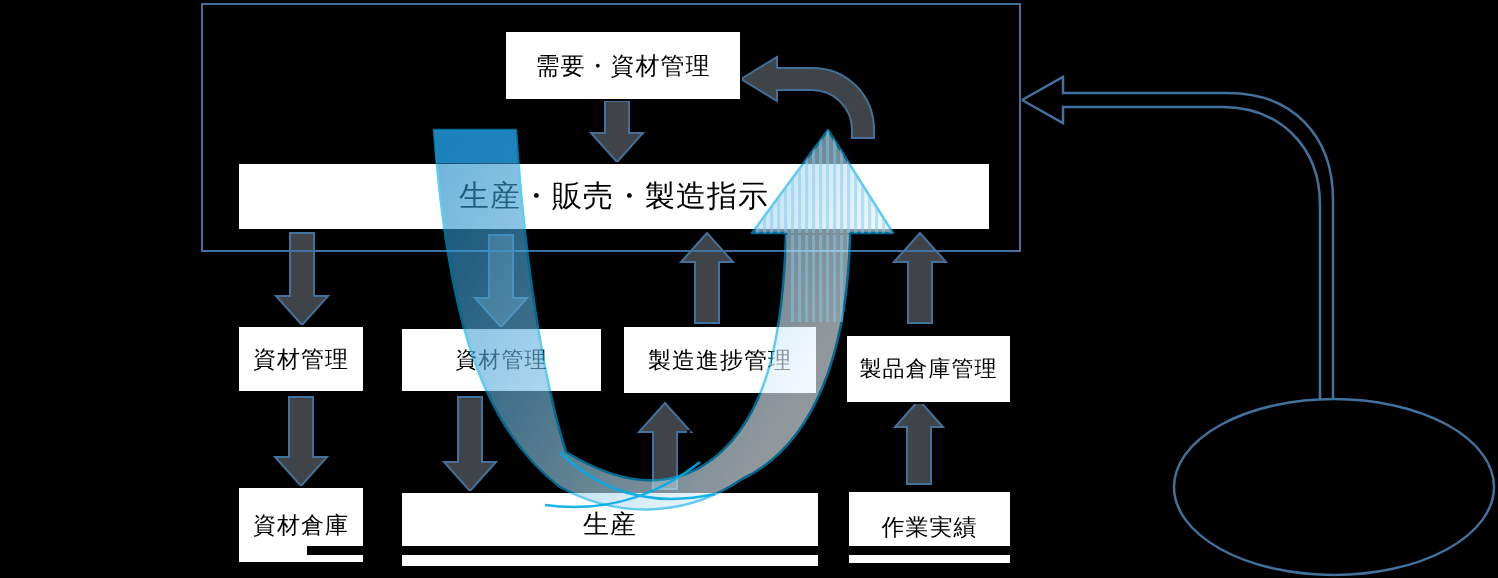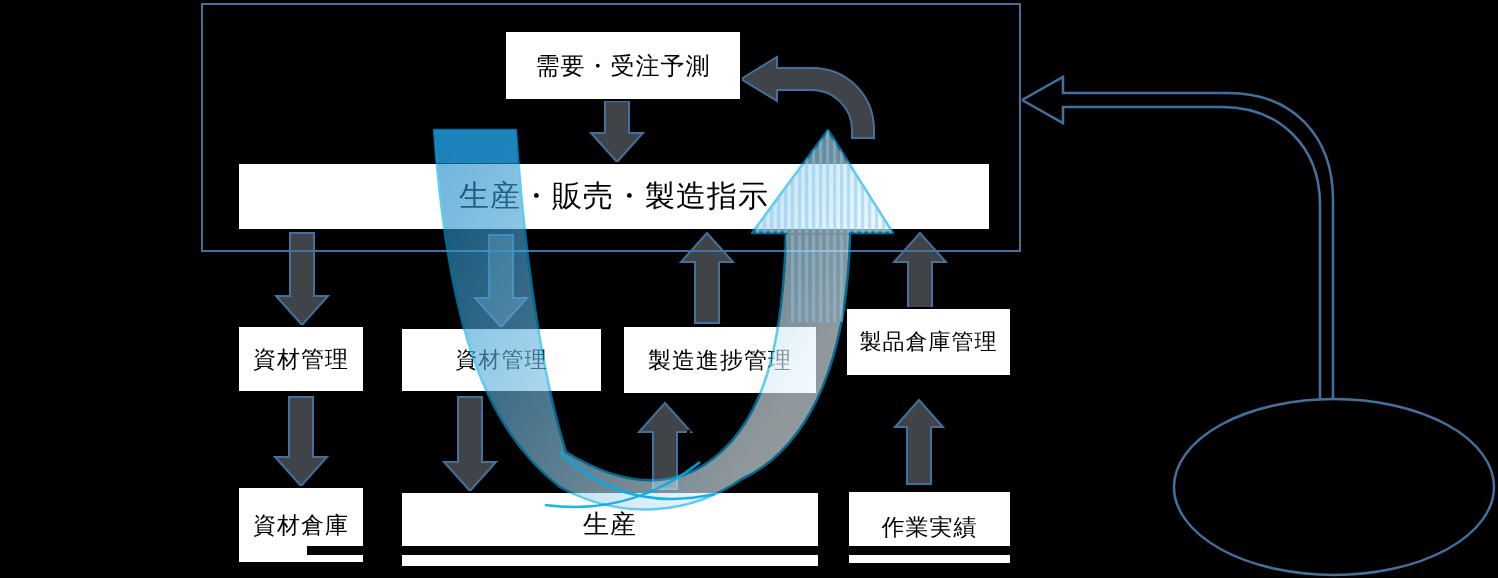--- a/index.html
+++ b/index.html
@@ -46,37 +46,37 @@
     <g fill="none" stroke="#41719C" stroke-width="2.5">
       <ellipse cx="1334" cy="487" rx="160" ry="88"></ellipse>
       <path d="M1022,100 L1063,77 L1063,93 L1228,93 C1292,93 1333,135 1333,200 L1333,399
                M1022,100 L1063,123 L1063,107 L1222,107 C1278,107 1320,145 1320,205 L1320,399"></path>
     </g>
   </svg>
 
   <div class="bigframe" style="left:201px;top:3px;width:820px;height:249px;"></div>
 
   <div class="whitebox" style="left:504px;top:30px;width:238px;height:71px;font-size:24px;">
-    <span class="boxtext">需要・受注予測</span>
+    <span class="boxtext">需要・資材管理</span>
   </div>
 
   <div class="whitebox" style="left:237px;top:162px;width:754px;height:69px;font-size:30px;">
     <span class="boxtext">生産・販売・製造指示</span>
   </div>
 
   <div class="whitebox" style="left:237px;top:325px;width:128px;height:68px;font-size:23px;">
     <span class="boxtext">資材管理</span>
   </div>
   <div class="whitebox twoline" style="left:400px;top:327px;width:203px;height:66px;font-size:22px;">
     <span class="boxtext">資材管理</span>
   </div>
   <div class="whitebox" style="left:622px;top:325px;width:196px;height:70px;font-size:23px;">
     <span class="boxtext">製造進捗管理</span>
   </div>
-  <div class="whitebox" style="left:845px;top:307px;width:167px;height:70px;font-size:22px;text-align:right;">
+  <div class="whitebox" style="left:845px;top:334px;width:167px;height:70px;font-size:22px;text-align:right;">
     <span class="boxtext">製品倉庫管理</span>
   </div>
 
   <div class="whitebox" style="left:237px;top:486px;width:128px;height:78px;font-size:23px;">
     <span class="boxtext">資材倉庫</span>
   </div>
   <div class="whitebox" style="left:400px;top:491px;width:420px;height:77px;font-size:26px;align-items:flex-start;">
     <span class="boxtext" style="margin-top:14px;">生産</span>
   </div>
   <div class="whitebox" style="left:847px;top:490px;width:165px;height:75px;font-size:23px;">

